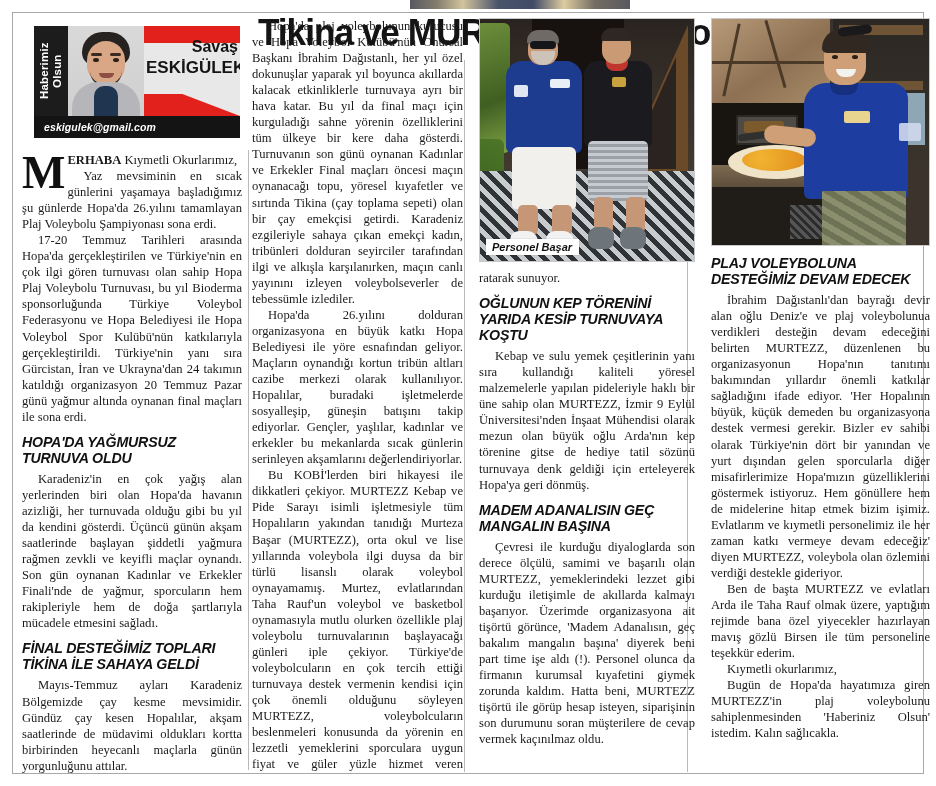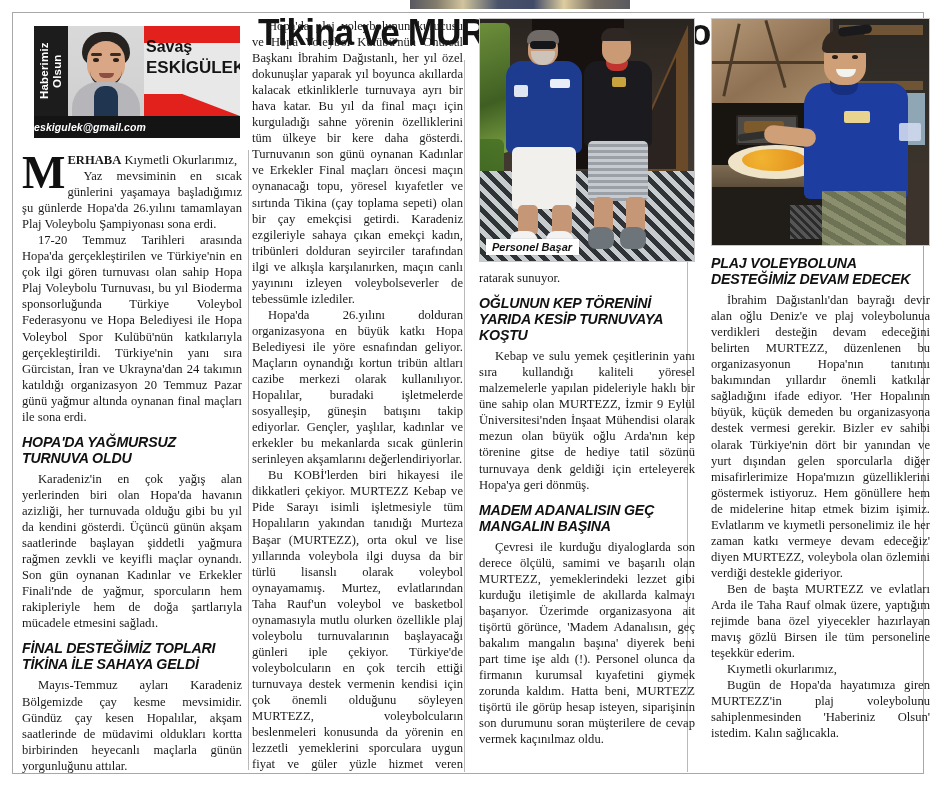--- a/index.html
+++ b/index.html
@@ -170,21 +170,21 @@
   .byline .hs-shirt {
     position: absolute; left: 26px; bottom: 0;
     width: 24px; height: 30px;
     background: #1f3550;
     border-radius: 10px 10px 0 0;
   }
   .byline .names {
     position: absolute;
     left: 112px; top: 12px;
     width: 92px;
-    text-align: left;
+    text-align: right;
     font-family: "Liberation Sans", sans-serif;
     color: #141414;
   }
   .byline .nm-first {
     font-size: 16px;
     font-weight: bold;
     line-height: 1.15;
   }
   .byline .nm-last {
     font-size: 17px;
@@ -197,21 +197,21 @@
     width: 100%; height: 22px;
     background: #141414;
     display: flex; align-items: center;
   }
   .byline .mailbar span {
     color: #fff;
     font-family: "Liberation Sans", sans-serif;
     font-style: italic;
     font-weight: bold;
     font-size: 10.5px;
-    padding-left: 0;
+    padding-left: 10px;
     letter-spacing: .1px;
   }
 
   
   .headline {
     position: absolute;
     left: 258px;
     top: 14px;
     width: 660px;
     font-family: "Liberation Sans", sans-serif;

